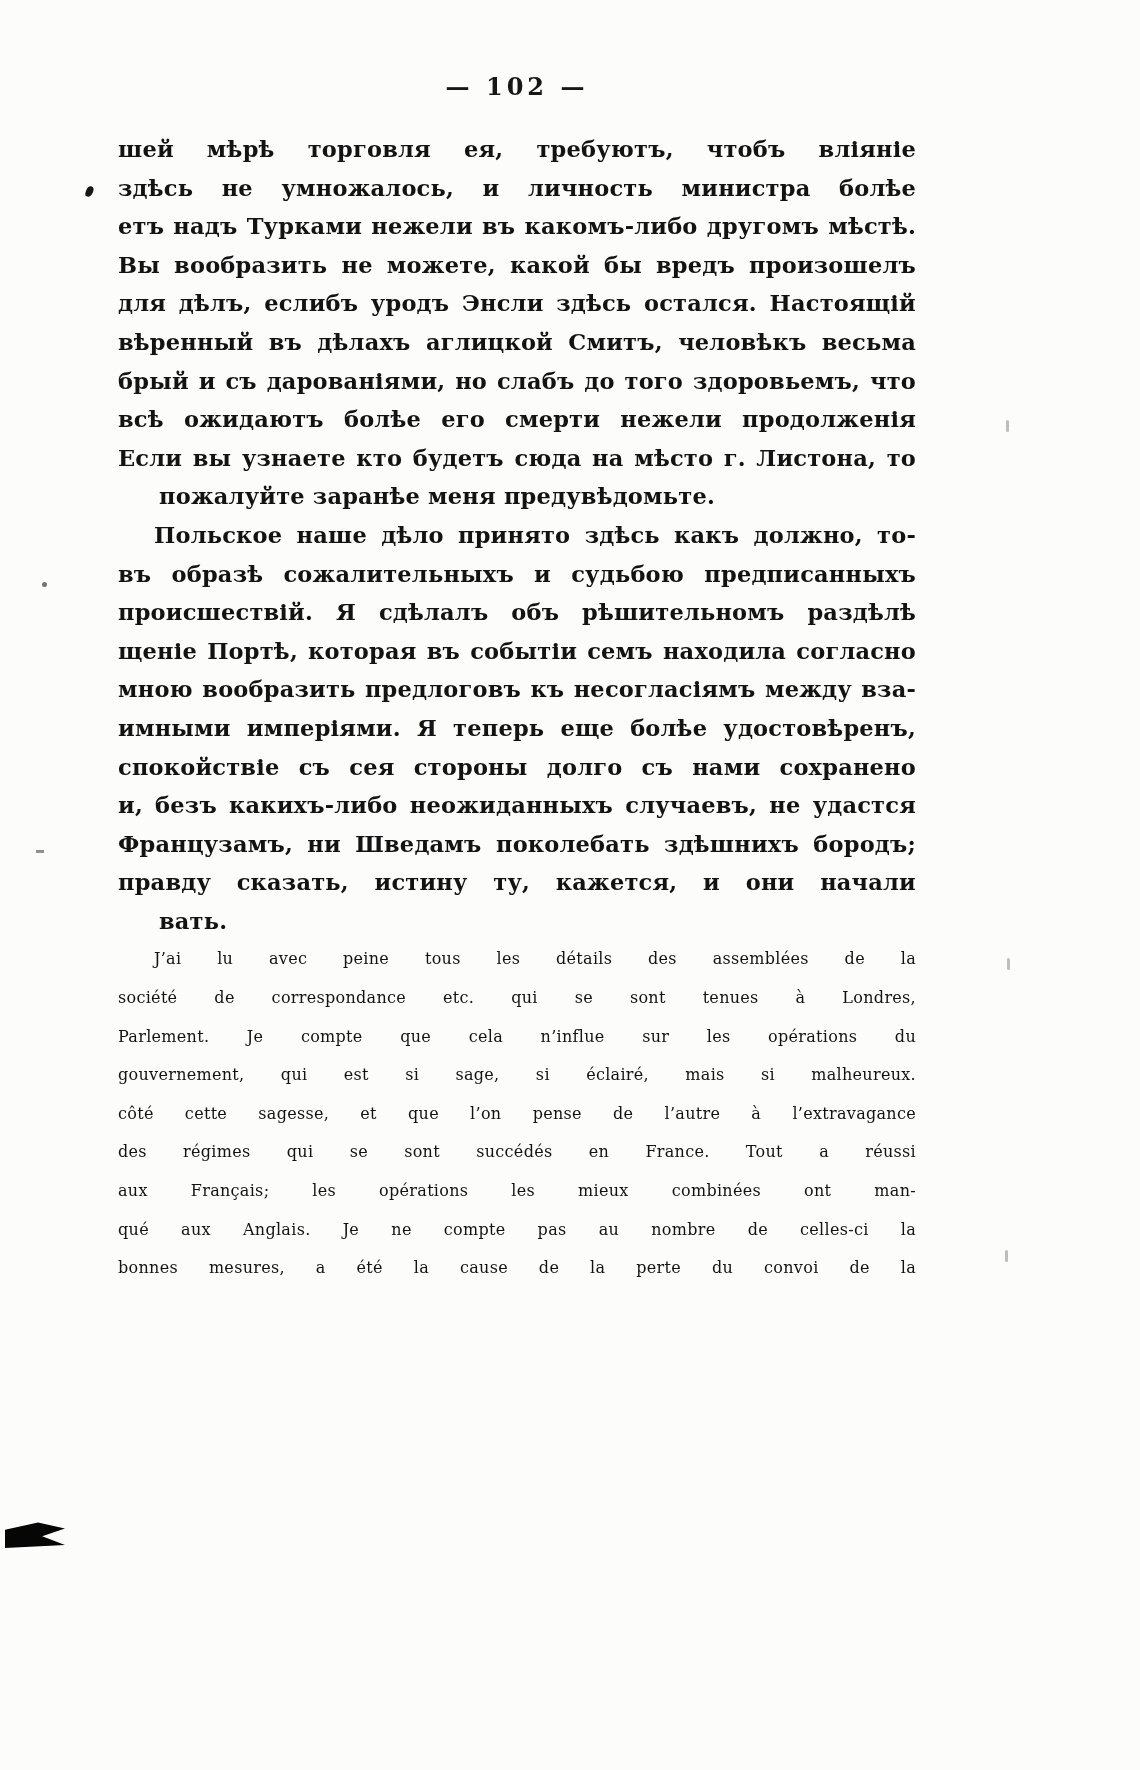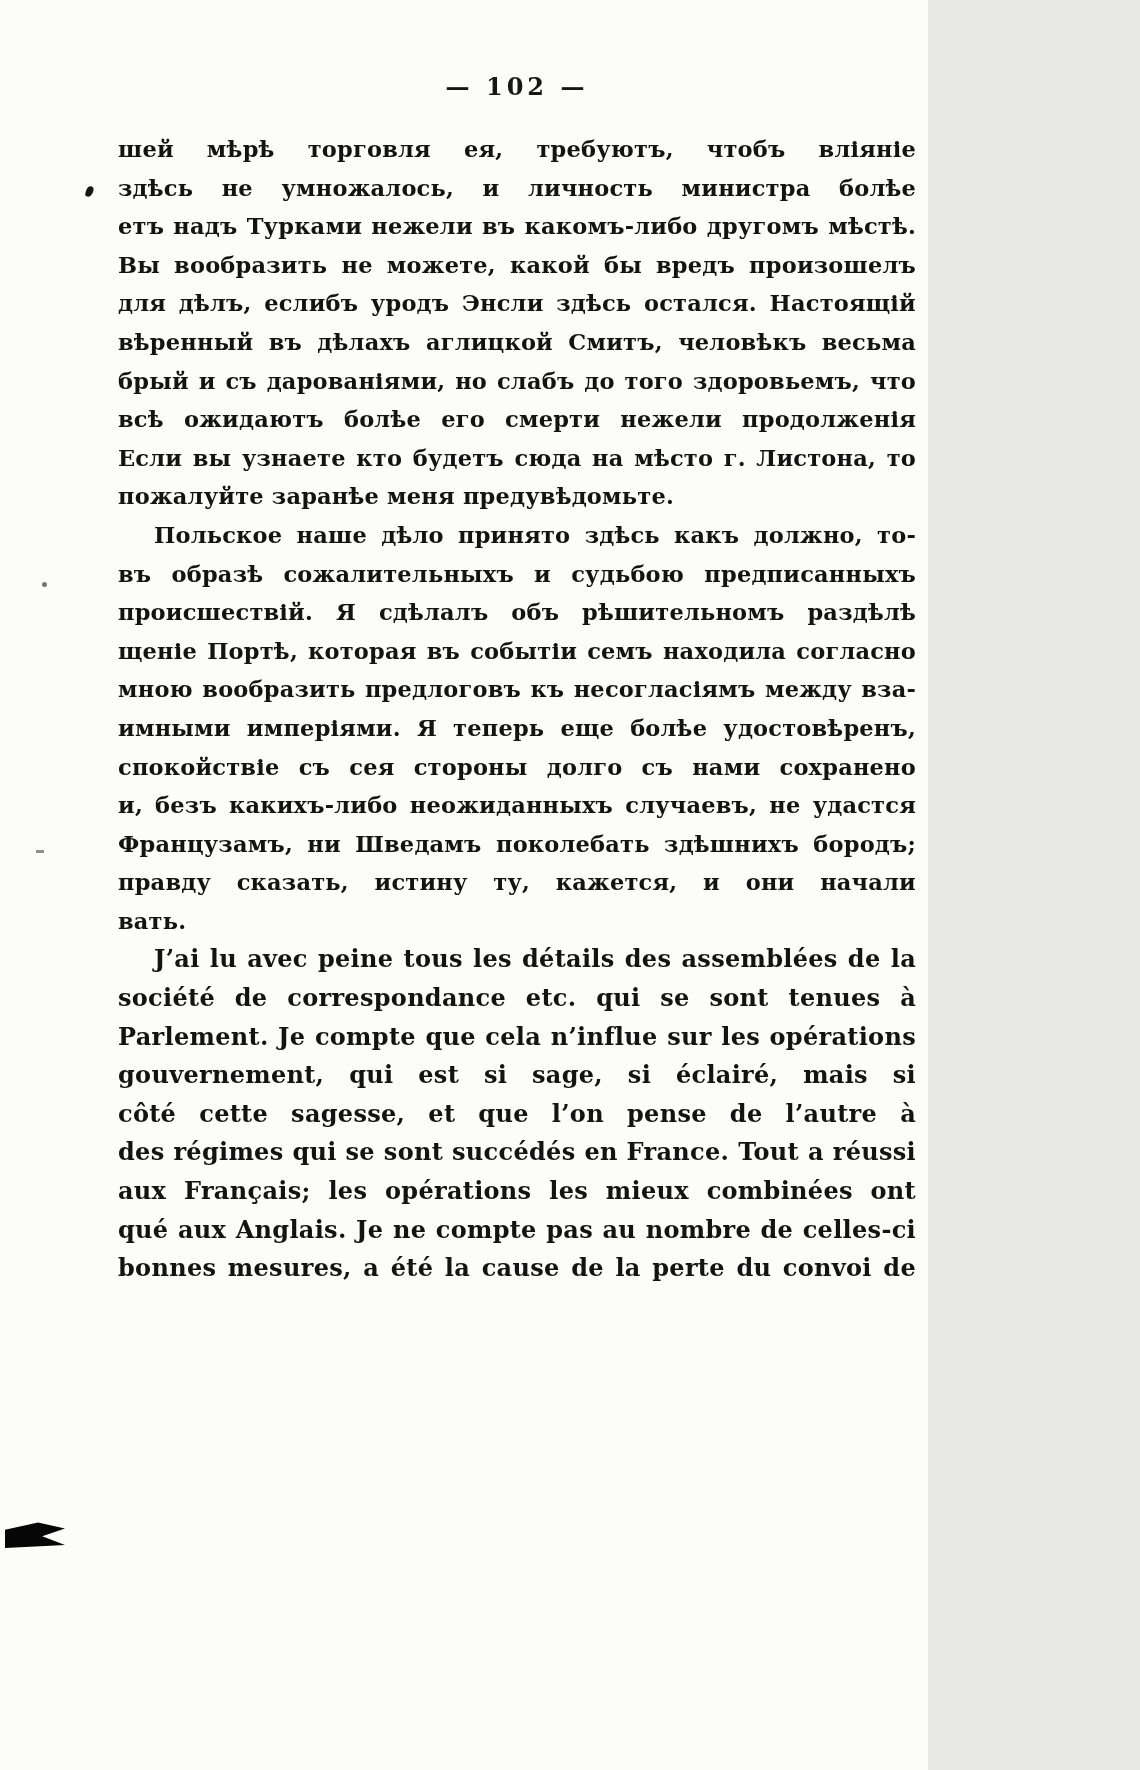--- a/index.html
+++ b/index.html
@@ -2,21 +2,21 @@
 <html><head>
 <meta charset="utf-8">
 <style>
   html, body {
     margin: 0;
     padding: 0;
     background: #e8e8e5;
   }
   .page {
     position: relative;
-    width: 928px;
+    width: 1140px;
     height: 1770px;
     background: #fcfcfa;
     overflow: hidden;
     font-family: "DejaVu Serif", "Liberation Serif", serif;
     color: #131313;
   }
   .page-number {
     position: absolute;
     top: 72px;
     left: 118px;
@@ -40,29 +40,30 @@
     text-align: justify;
     text-align-last: justify;
     overflow: hidden;
   }
   .line.bold {
     font-weight: bold;
     font-size: 22.5px;
     letter-spacing: 0.2px;
   }
   .line.roman {
-    font-weight: bold;
-    font-size: 24px;
+    font-weight: normal;
+    font-size: 16px;
     letter-spacing: 0.3px;
   }
   .line.indent {
     text-indent: 36px;
   }
   .line.end {
     text-align-last: left;
+    margin-left: 41px;
   }
   
   .corner-blob {
     position: absolute;
     left: 5px;
     top: 1522px;
     width: 60px;
     height: 26px;
     background: #060606;
     clip-path: polygon(0 30%, 55% 2%, 100% 25%, 62% 55%, 100% 88%, 0 100%);

